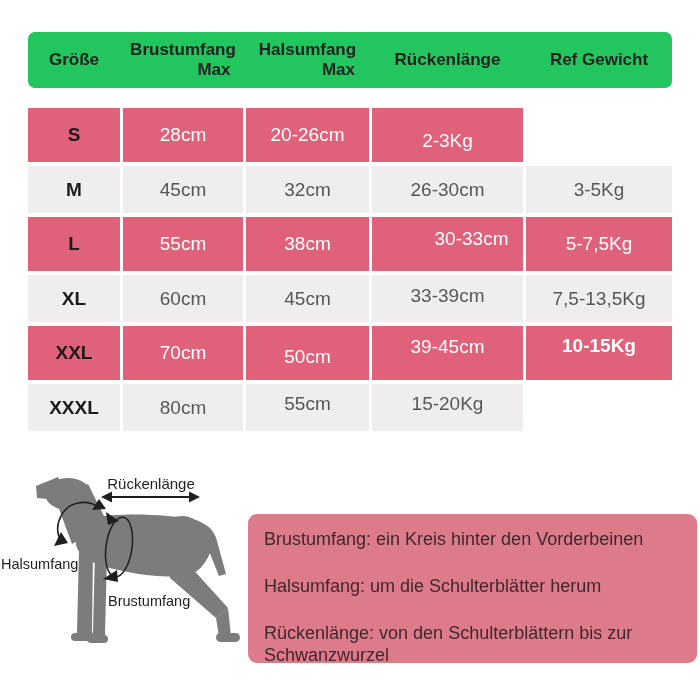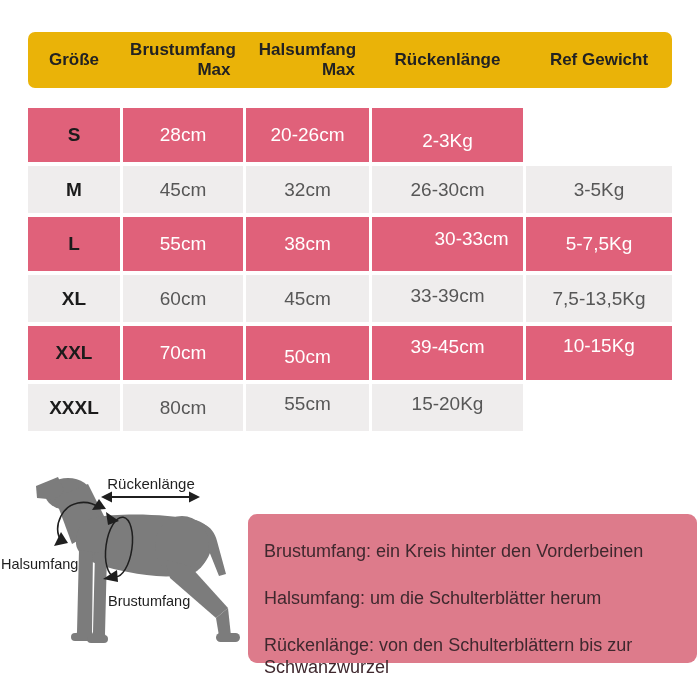--- a/index.html
+++ b/index.html
@@ -2,52 +2,52 @@
 <html><head>
 <meta charset="utf-8">
 <style>
   html,body{margin:0;padding:0;background:#fff;}
   .canvas{position:relative;width:700px;height:700px;background:#ffffff;overflow:hidden;
           font-family:"Liberation Sans",sans-serif;}
 
   
   .size-table{position:absolute;left:28px;top:32px;width:644px;}
   .thead{display:grid;grid-template-columns:92px 120px 123px 151px 146px;column-gap:3px;
-         height:56px;background:#eab308;border-radius:7px;align-items:center;}
+         height:56px;background:#22c55e;border-radius:7px;align-items:center;}
   .hcell{display:flex;flex-direction:column;align-items:center;justify-content:center;
          font-weight:700;font-size:17px;color:#222;line-height:20px;}
   .hsub{transform:translateX(31px);}
   .rows{margin-top:20px;display:flex;flex-direction:column;gap:4px;}
   .row{display:grid;grid-template-columns:92px 120px 123px 151px 146px;column-gap:3px;}
   .row.pink{height:54px;}
   .row.gray{height:47px;}
   .cell{display:flex;align-items:center;justify-content:center;font-size:19px;}
   .row.pink .cell{background:#e0617a;color:#ffffff;}
   .row.gray .cell{background:#efeded;color:#575757;}
   .cell.size{font-weight:600;}
   .row.pink .cell.size{color:#1b1b1b;}
   .row.gray .cell.size{color:#1b1b1b;}
   
   .rows .row:nth-child(1) .cell:nth-child(4) span{transform:translateY(6px);}
   .rows .row:nth-child(3) .cell:nth-child(4) span{transform:translateY(-5px);margin-left:48px;}
   .rows .row:nth-child(4) .cell:nth-child(4) span{transform:translateY(-3px);}
   .rows .row:nth-child(5) .cell:nth-child(3) span{transform:translateY(4px);}
   .rows .row:nth-child(5) .cell:nth-child(4) span{transform:translateY(-6px);}
-  .rows .row:nth-child(5) .cell:nth-child(5) span{transform:translateY(-7px);}
+  .rows .row:nth-child(5) .cell:nth-child(5) span{transform:translateY(-7px);font-weight:bold;}
   .rows .row:nth-child(6) .cell:nth-child(3) span{transform:translateY(-4px);}
   .rows .row:nth-child(6) .cell:nth-child(4) span{transform:translateY(-4px);}
   .rows .row:nth-child(6) .cell:nth-child(5) span{transform:translateY(-4px);}
 
   
   .diagram{position:absolute;left:0;top:462px;}
   .diagram text{font-family:"Liberation Sans",sans-serif;}
 
   
   .info-box{position:absolute;left:248px;top:514px;width:449px;height:149px;
-            background:#dd7b8b;border-radius:9px;padding:26px 16px;box-sizing:border-box;
+            background:#dd7b8b;border-radius:9px;padding:14px 16px;box-sizing:border-box;
             color:#3f282e;font-size:18px;}
   .info-box p{margin:0 0 25px;line-height:22px;}
   .info-box p:last-child{margin-bottom:12px;}
 </style>
 </head>
 <body>
 
 <div class="canvas">
 
   <div class="size-table">

